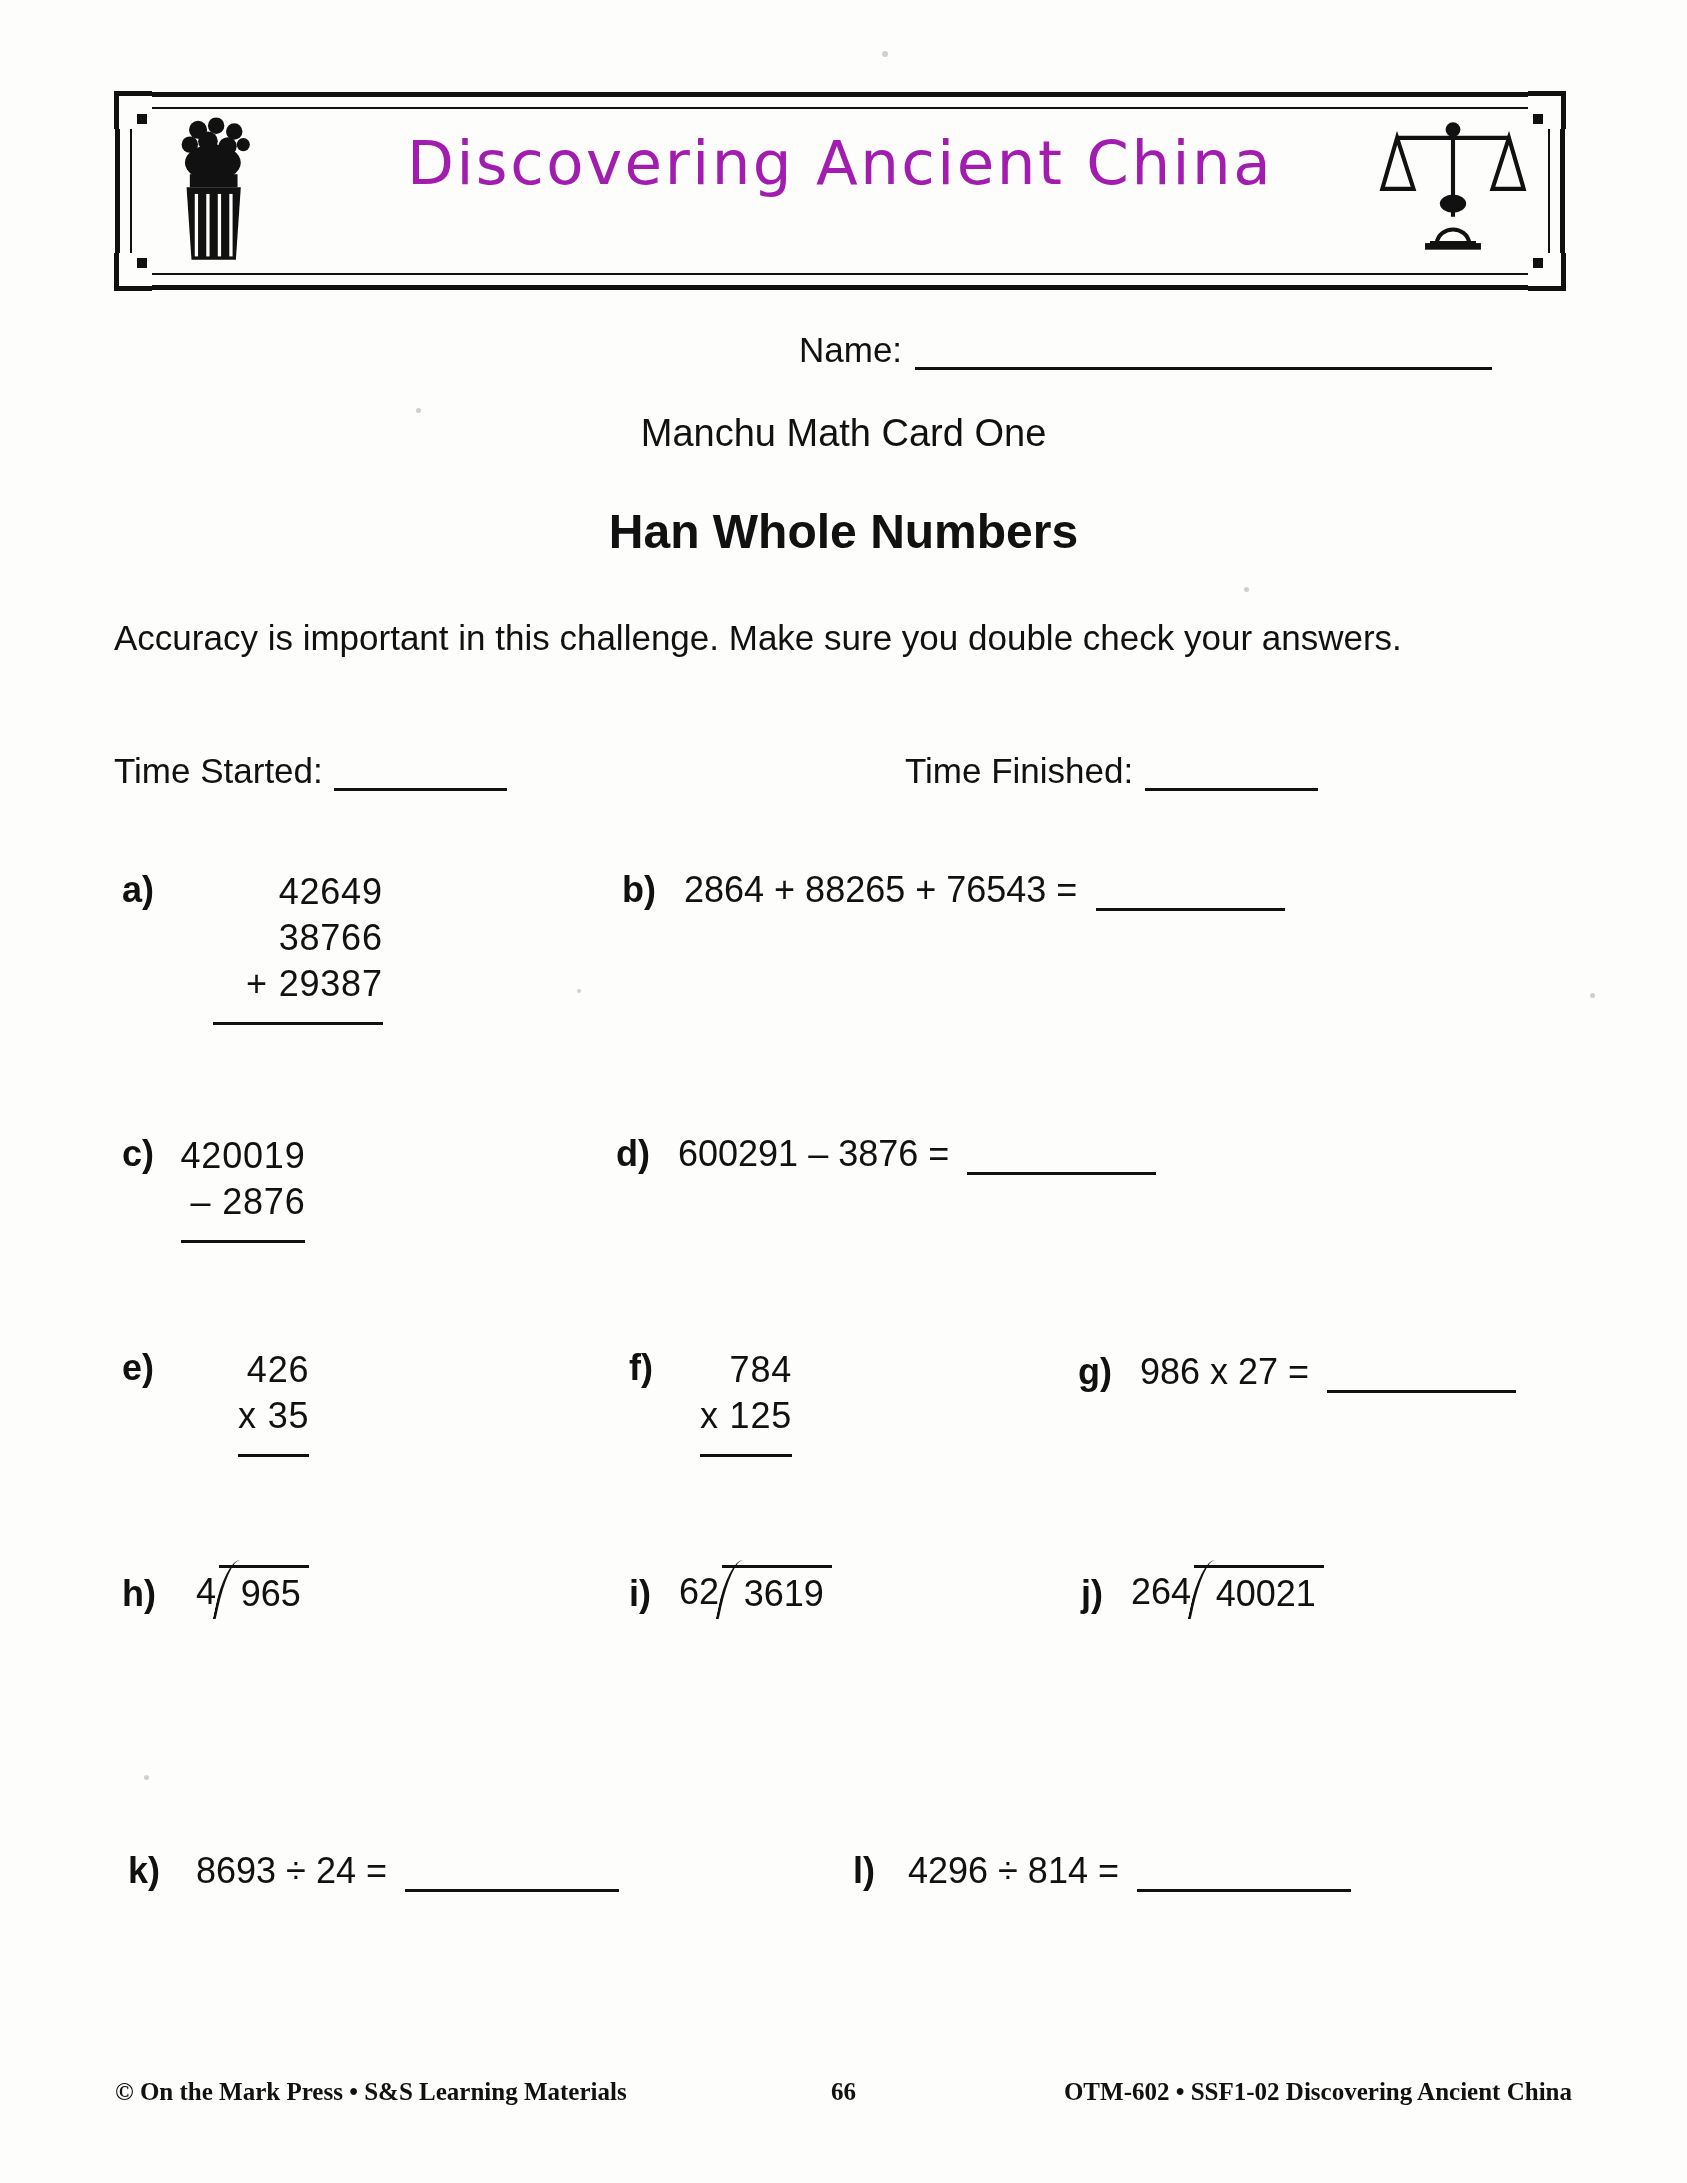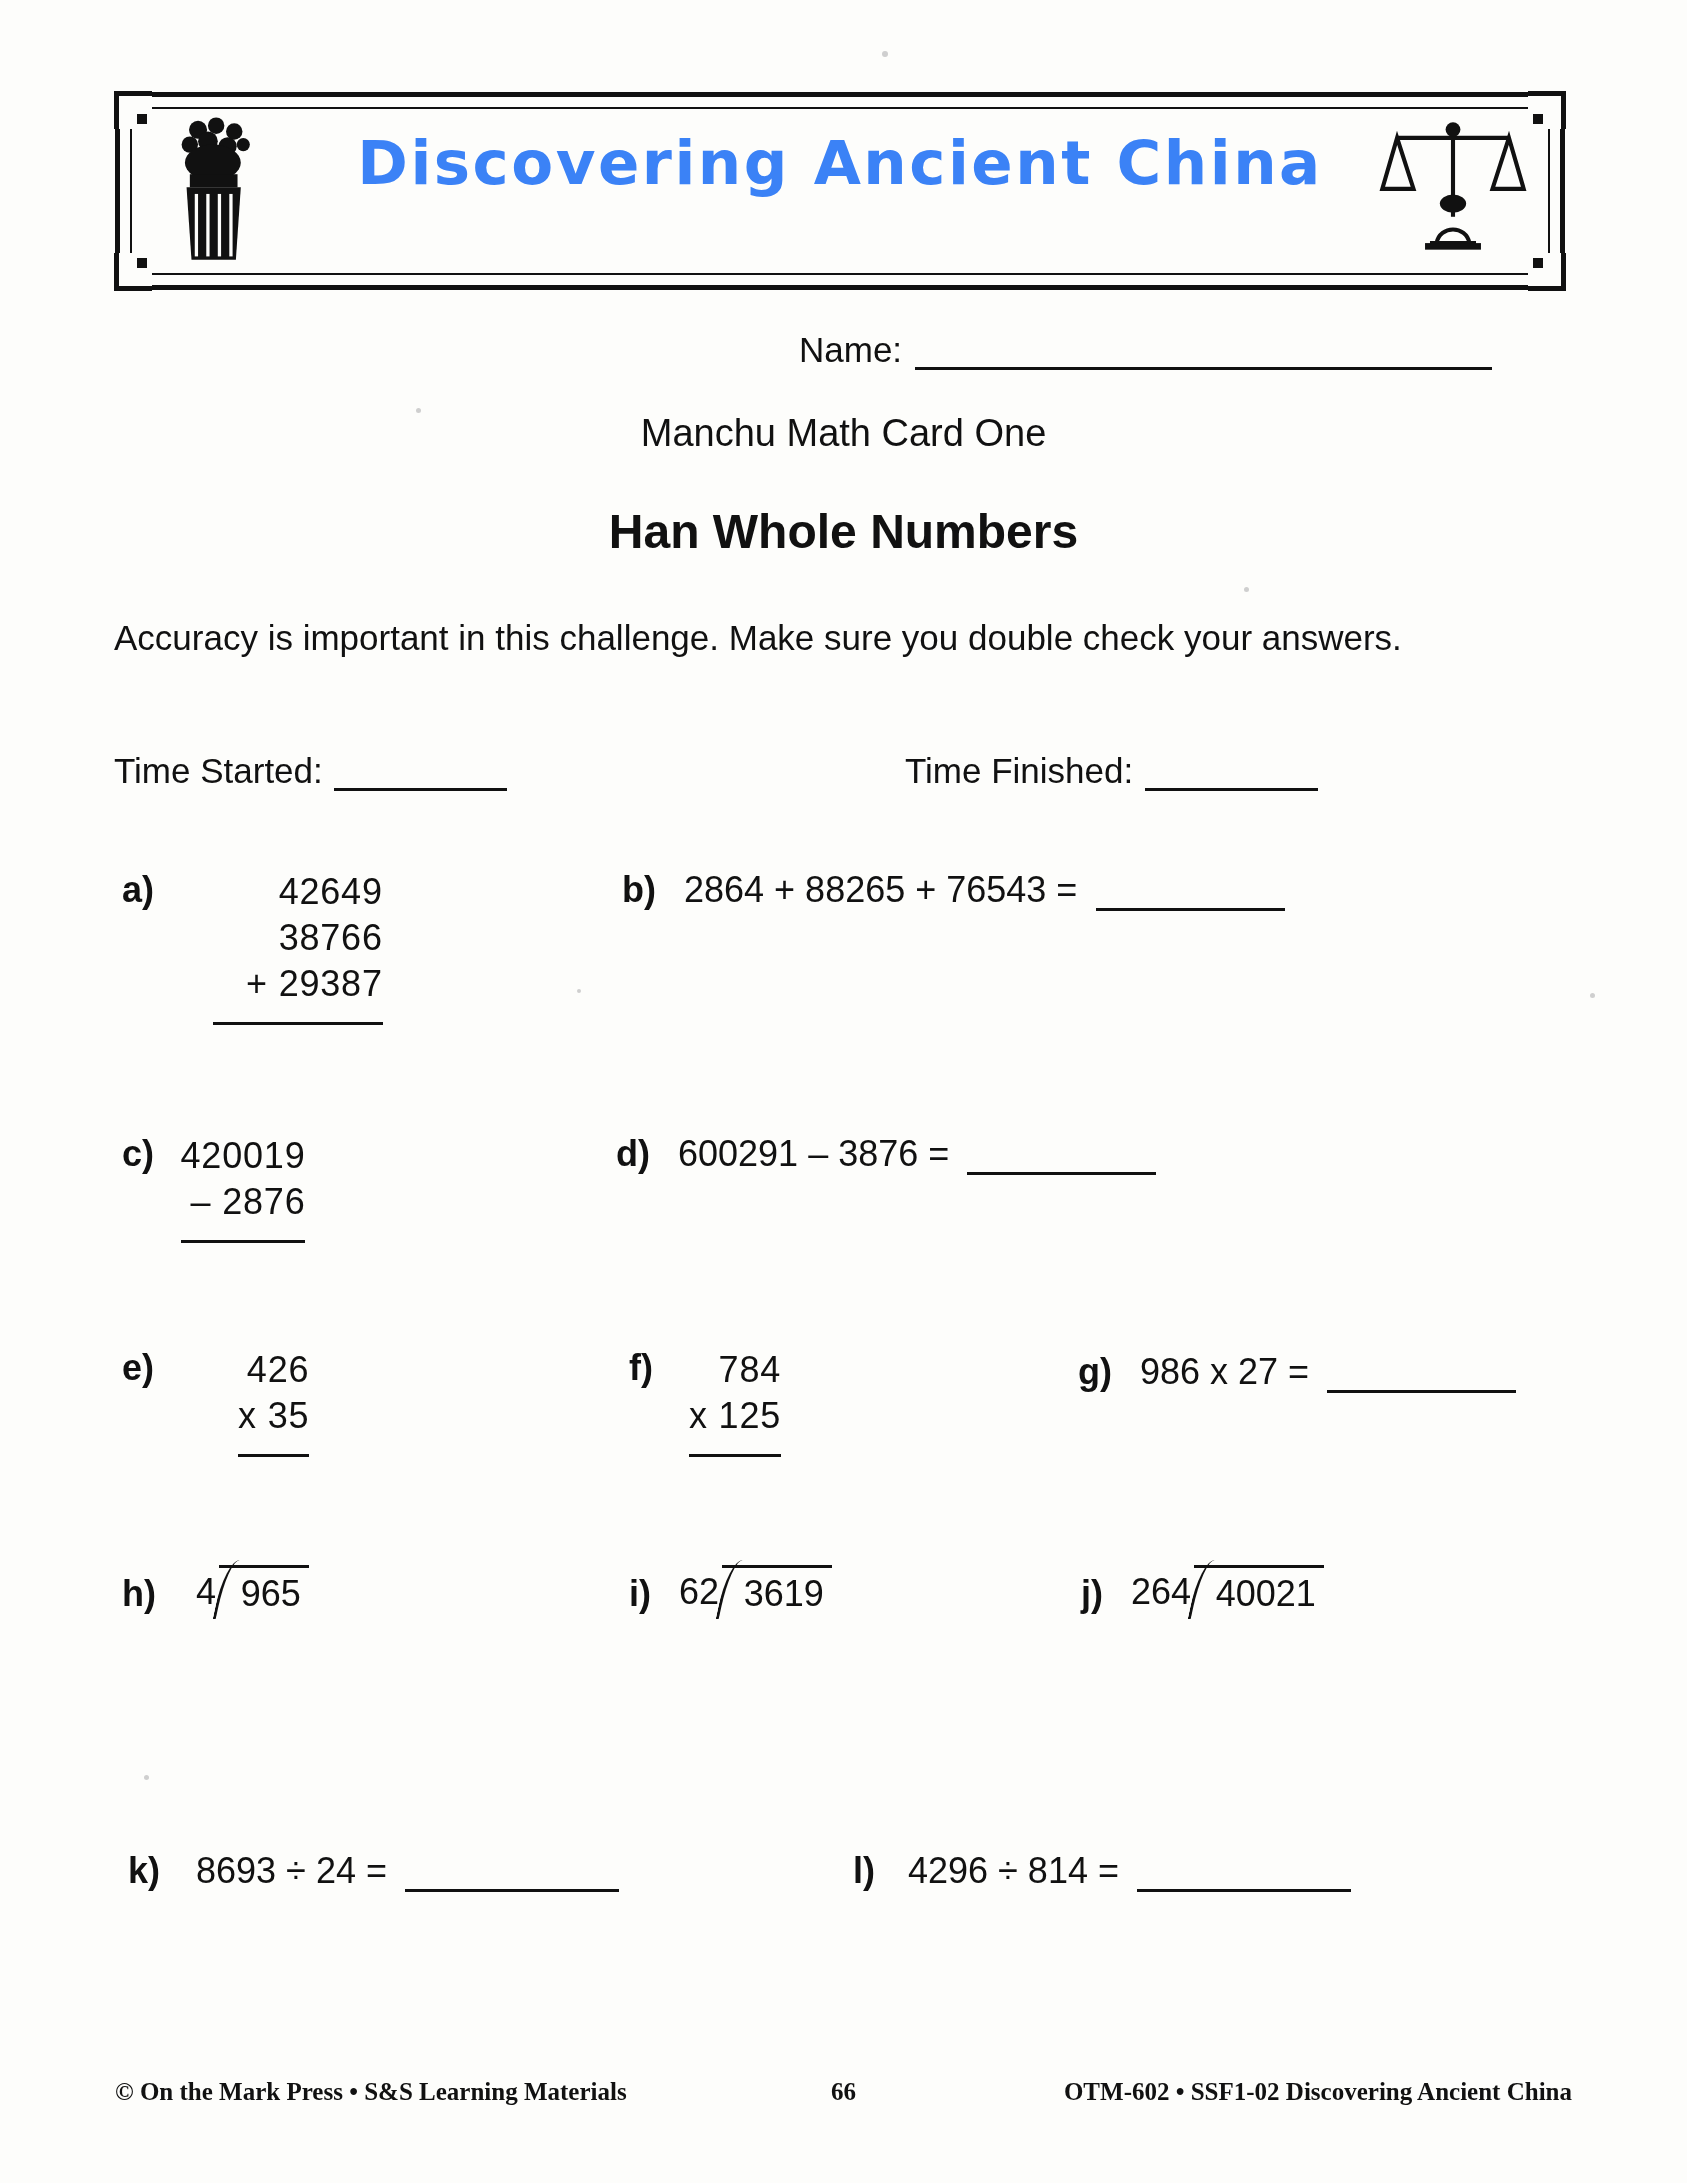--- a/index.html
+++ b/index.html
@@ -57,24 +57,24 @@
     width: 10px; height: 10px;
     background: #111;
   }
 
   .banner-title {
     position: absolute;
     left: 0; right: 0;
     top: 30px;
     text-align: center;
     font-family: "DejaVu Sans", sans-serif;
-    font-weight: bold;
+    font-weight: normal;
     font-size: 61px;
     letter-spacing: 2.5px;
-    color: #3b82f6;
+    color: #a21caf;
   }
 
   .banner-icon-left {
     position: absolute;
     left: 45px;
     top: 18px;
     width: 99px;
     height: 148px;
   }
   .banner-icon-right {
@@ -347,21 +347,21 @@
   <div class="prob" style="left:122px; top:1347px;">
     <span class="lbl">e)</span>
     <span class="stack" style="margin-left:74px;">
       <div class="line">426</div>
       <div class="line ruled">x  35</div>
     </span>
   </div>
 
   <div class="prob" style="left:629px; top:1347px;">
     <span class="lbl">f)</span>
-    <span class="stack" style="margin-left:26px;">
+    <span class="stack" style="margin-left:37px;">
       <div class="line">784</div>
       <div class="line ruled">x 125</div>
     </span>
   </div>
 
   <div class="prob" style="left:1078px; top:1351px;">
     <span class="lbl">g)</span>
     <span style="margin-left:18px;">986 x 27 =</span>
     <span class="ans-blank"></span>
   </div>

